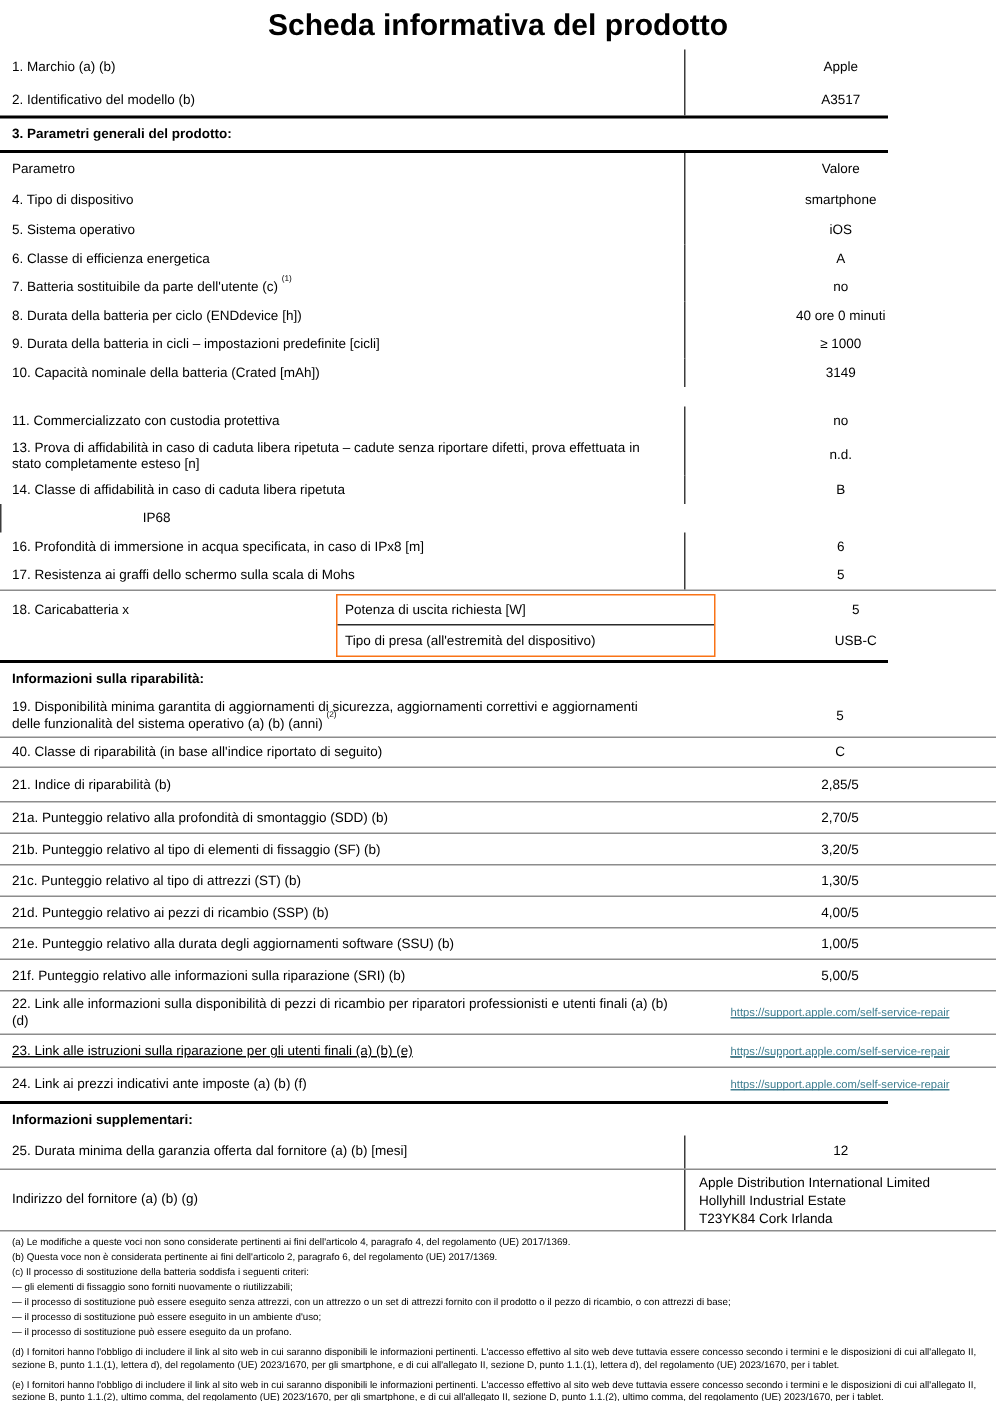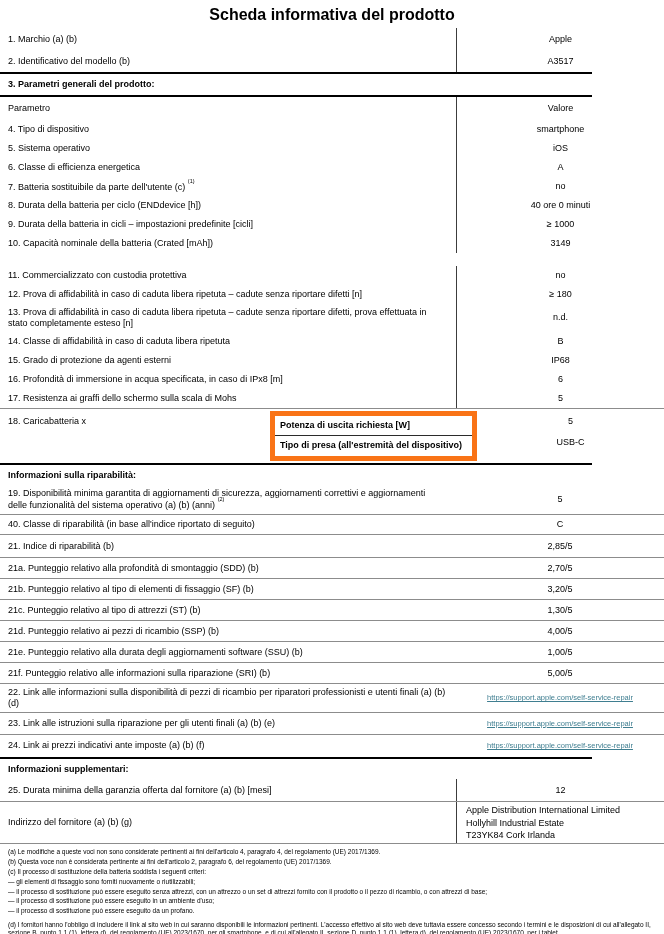--- a/index.html
+++ b/index.html
@@ -3,21 +3,21 @@
 <meta charset="utf-8">
 <style>
   * { margin: 0; padding: 0; box-sizing: border-box; }
   html, body { background: #ffffff; }
   body {
     width: 664px; height: 934px; overflow: hidden;
     font-family: "Liberation Sans", "DejaVu Sans", sans-serif;
     color: #000; font-size: 9px; line-height: 1.2;
   }
   .title {
-    font-size: 16px; font-weight: bold; text-align: center;
+    font-size: 20px; font-weight: bold; text-align: center;
     padding: 5px 0 4px 0;
   }
   
   .row { display: flex; align-items: stretch; width: 664px; }
   .row .lbl { flex: 1; padding: 3px 10px 3px 8px; display: flex; align-items: center; }
   .row .lbl .lt { display: inline-block; }
   .row .val {
     width: 208px; display: flex; align-items: center; justify-content: center;
     text-align: center; padding: 2px 4px;
   }
@@ -26,22 +26,22 @@
   .section {
     width: 592px; font-weight: bold; padding: 5px 8px 5px 8px;
     border-top: 2px solid #000;
   }
   .section.both { border-bottom: 2px solid #000; }
   sup.fnmark { font-size: 5.5px; position: relative; top: -3px; margin-left: 1px; }
   
   .row.charger { align-items: flex-start; border-top: 1px solid #8c8c8c; padding: 2px 0; }
   .row.charger .lbl { align-items: flex-start; padding-top: 5px; }
   .chargerbox {
-    width: 207px; border: 5px solid #f97316;
-    display: flex; flex-direction: column; font-weight: bold;
+    width: 253px; border: 1px solid #f97316;
+    display: flex; flex-direction: column;
   }
   .chargerbox .sub {
     min-height: 20px; display: flex; align-items: center; padding: 2px 5px;
   }
   .chargerbox .sub:first-child { border-bottom: 1px solid #2b2b2b; }
   .chargervals { width: 187px; display: flex; flex-direction: column; }
   .chargervals .sv {
     min-height: 21px; flex: 1; display: flex; align-items: center; justify-content: center;
   }
   
@@ -119,42 +119,33 @@
         <span class="lt">10. Capacità nominale della batteria (Crated [mAh])</span>
       </div>
       <div class="val">3149</div>
     </div>
     <div class="row hasdiv" style="min-height: 19px; margin-top: 13px;">
       <div class="lbl">
         <span class="lt">11. Commercializzato con custodia protettiva</span>
       </div>
       <div class="val">no</div>
     </div>
-    <div class="row hasdiv" style="min-height: 19px;">
-      <div class="lbl">
-        <span class="lt">12. Prova di affidabilità in caso di caduta libera ripetuta – cadute senza riportare difetti [n]</span>
-      </div>
-      <div class="val">≥ 180</div>
-    </div>
     <div class="row hasdiv" style="min-height: 27px;">
       <div class="lbl">
         <span class="lt">13. Prova di affidabilità in caso di caduta libera ripetuta – cadute senza riportare difetti, prova effettuata in stato completamente esteso [n]</span>
       </div>
       <div class="val">n.d.</div>
     </div>
     <div class="row hasdiv" style="min-height: 19px;">
       <div class="lbl">
         <span class="lt">14. Classe di affidabilità in caso di caduta libera ripetuta</span>
       </div>
       <div class="val">B</div>
     </div>
     <div class="row hasdiv" style="min-height: 19px;">
-      <div class="lbl">
-        <span class="lt">15. Grado di protezione da agenti esterni</span>
-      </div>
       <div class="val">IP68</div>
     </div>
     <div class="row hasdiv" style="min-height: 19px;">
       <div class="lbl">
         <span class="lt">16. Profondità di immersione in acqua specificata, in caso di IPx8 [m]</span>
       </div>
       <div class="val">6</div>
     </div>
     <div class="row hasdiv" style="min-height: 19px;">
       <div class="lbl">
@@ -231,21 +222,21 @@
       <div class="val">5,00/5</div>
     </div>
     <div class="row bline" style="min-height: 22px;">
       <div class="lbl">
         <span class="lt">22. Link alle informazioni sulla disponibilità di pezzi di ricambio per riparatori professionisti e utenti finali (a) (b) (d)</span>
       </div>
       <div class="val">
         <a class="weblink" href="#">https://support.apple.com/self-service-repair</a>
       </div>
     </div>
-    <div class="row bline" style="min-height: 22px;">
+    <div class="row bline" style="min-height: 22px; text-decoration: underline;">
       <div class="lbl">
         <span class="lt">23. Link alle istruzioni sulla riparazione per gli utenti finali (a) (b) (e)</span>
       </div>
       <div class="val">
         <a class="weblink" href="#">https://support.apple.com/self-service-repair</a>
       </div>
     </div>
     <div class="row" style="min-height: 22px;">
       <div class="lbl">
         <span class="lt">24. Link ai prezzi indicativi ante imposte (a) (b) (f)</span>

